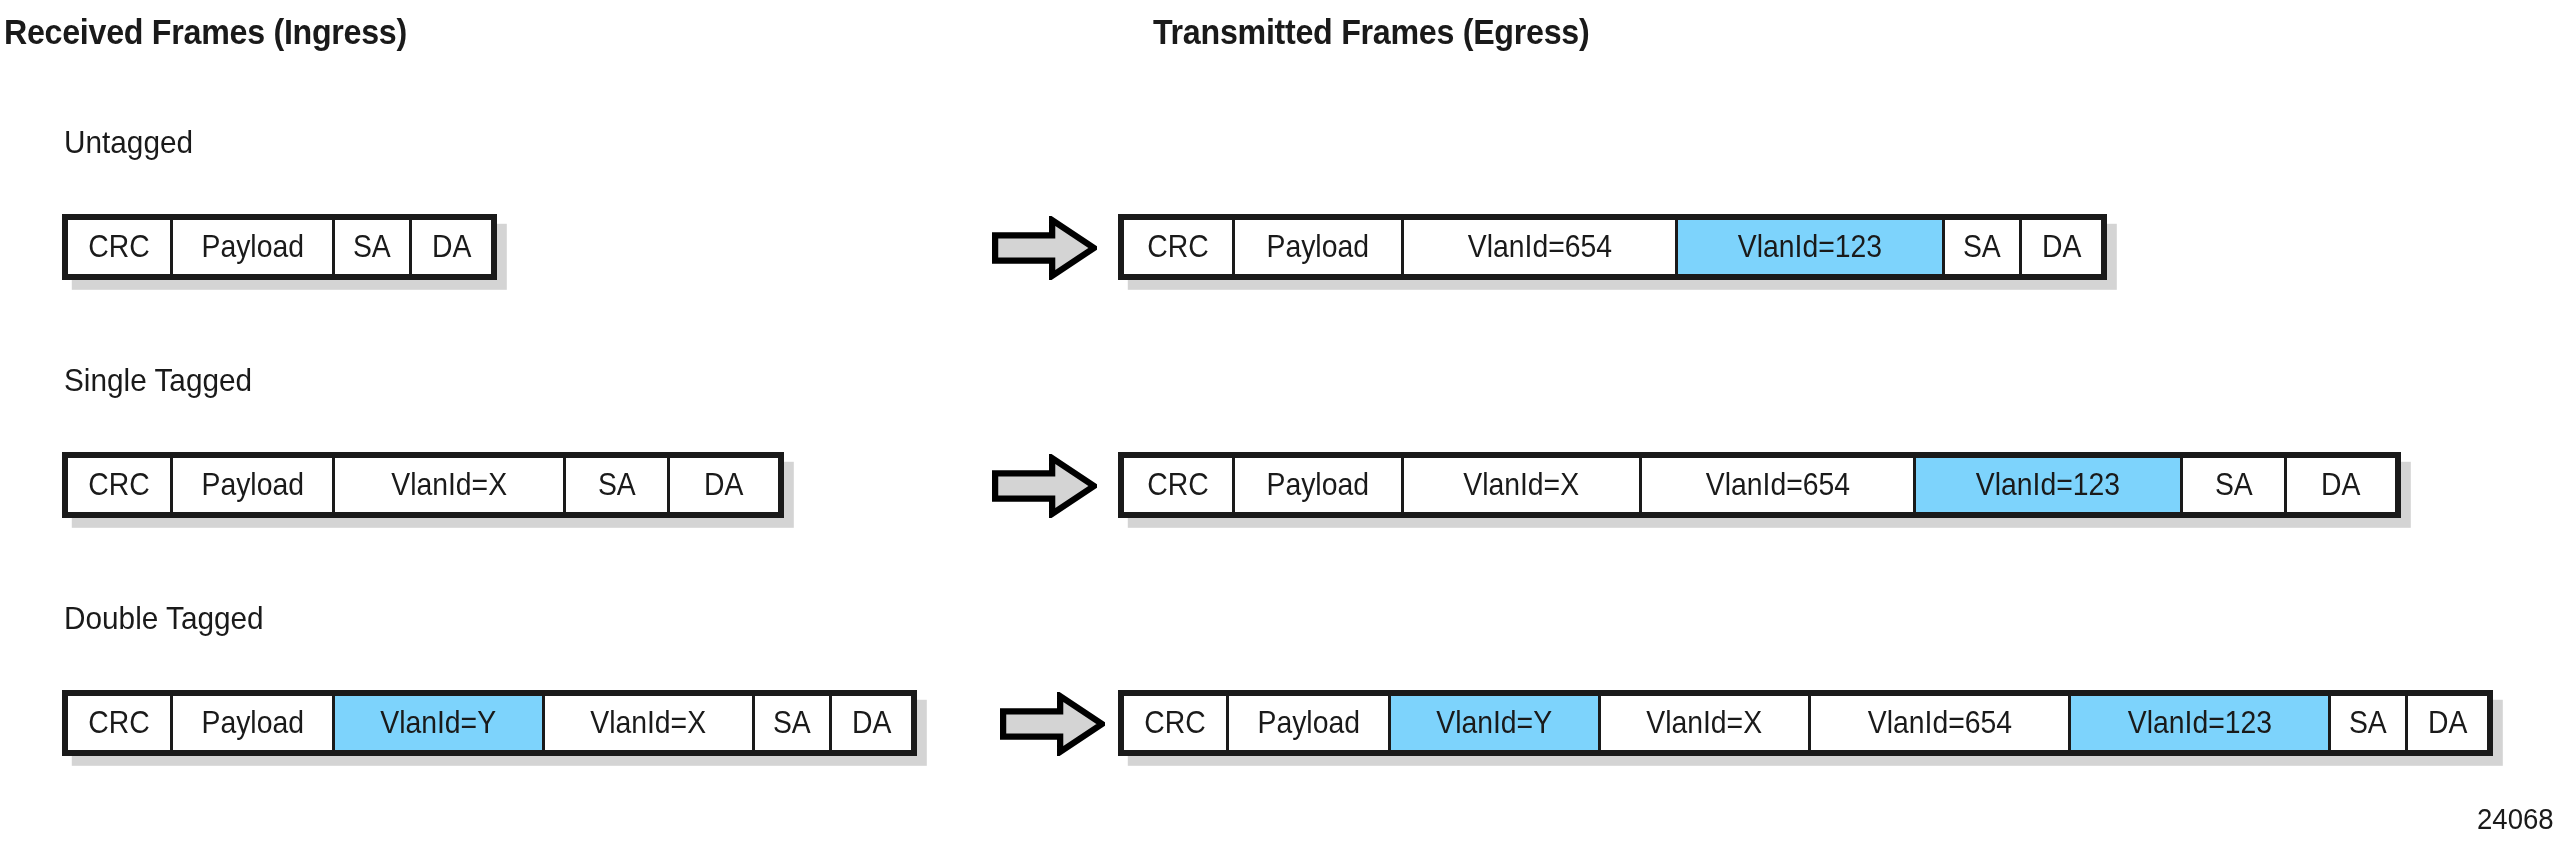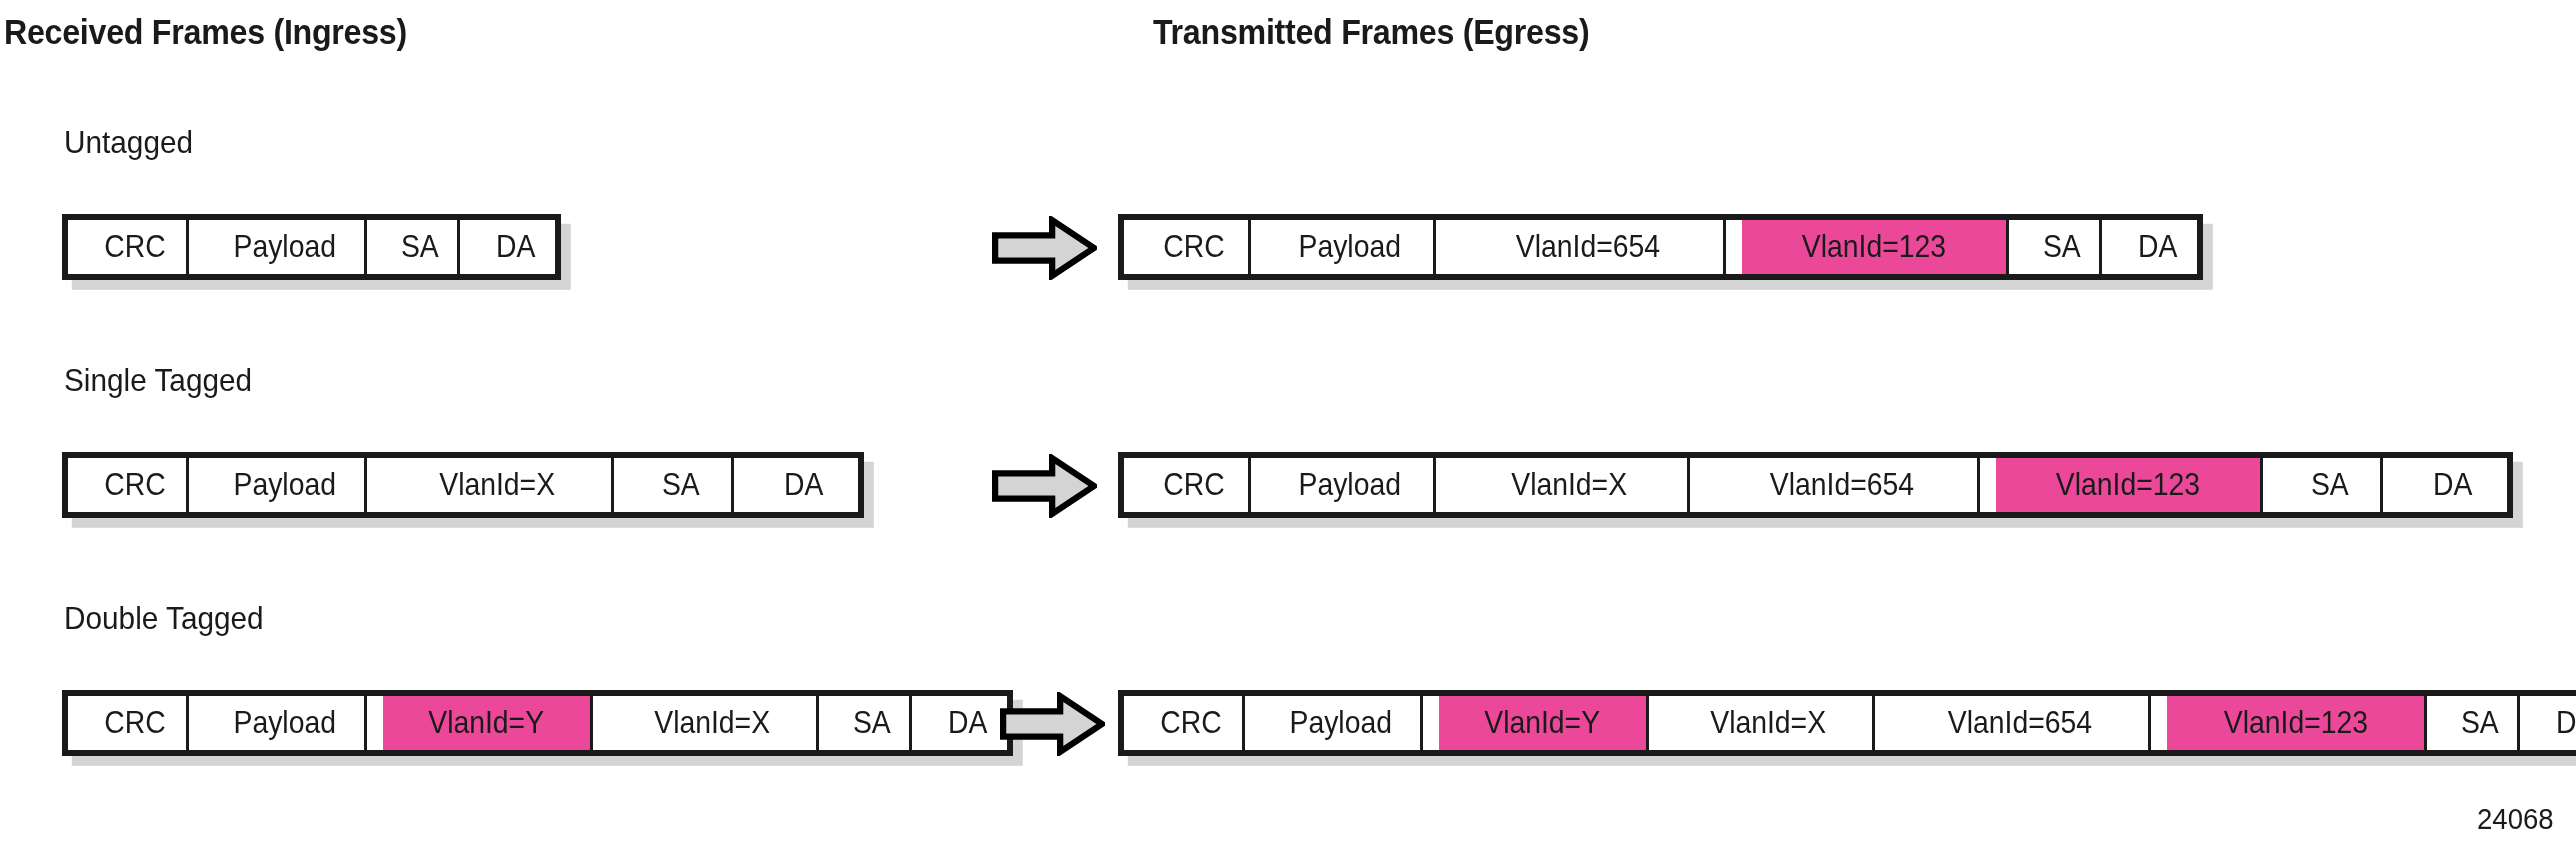--- a/index.html
+++ b/index.html
@@ -73,24 +73,23 @@
     background: #ffffff;
     display: flex;
     align-items: center;
     justify-content: center;
     height: 100%;
     font-size: 31.5px;
     line-height: 1;
     white-space: nowrap;
     color: #1a1a1a;
     overflow: hidden;
-    margin-left: 16px;
   }
   .field:last-child { border-right: none; }
-  .field.shaded { background: #ec4899; }
+  .field.shaded { background: #7dd3fc; }
   .field-text {
     display: inline-block;
     transform: scaleX(0.9);
     transform-origin: center center;
     padding: 0 2.8px;
   }
 
   
   .arrow {
     position: absolute;

